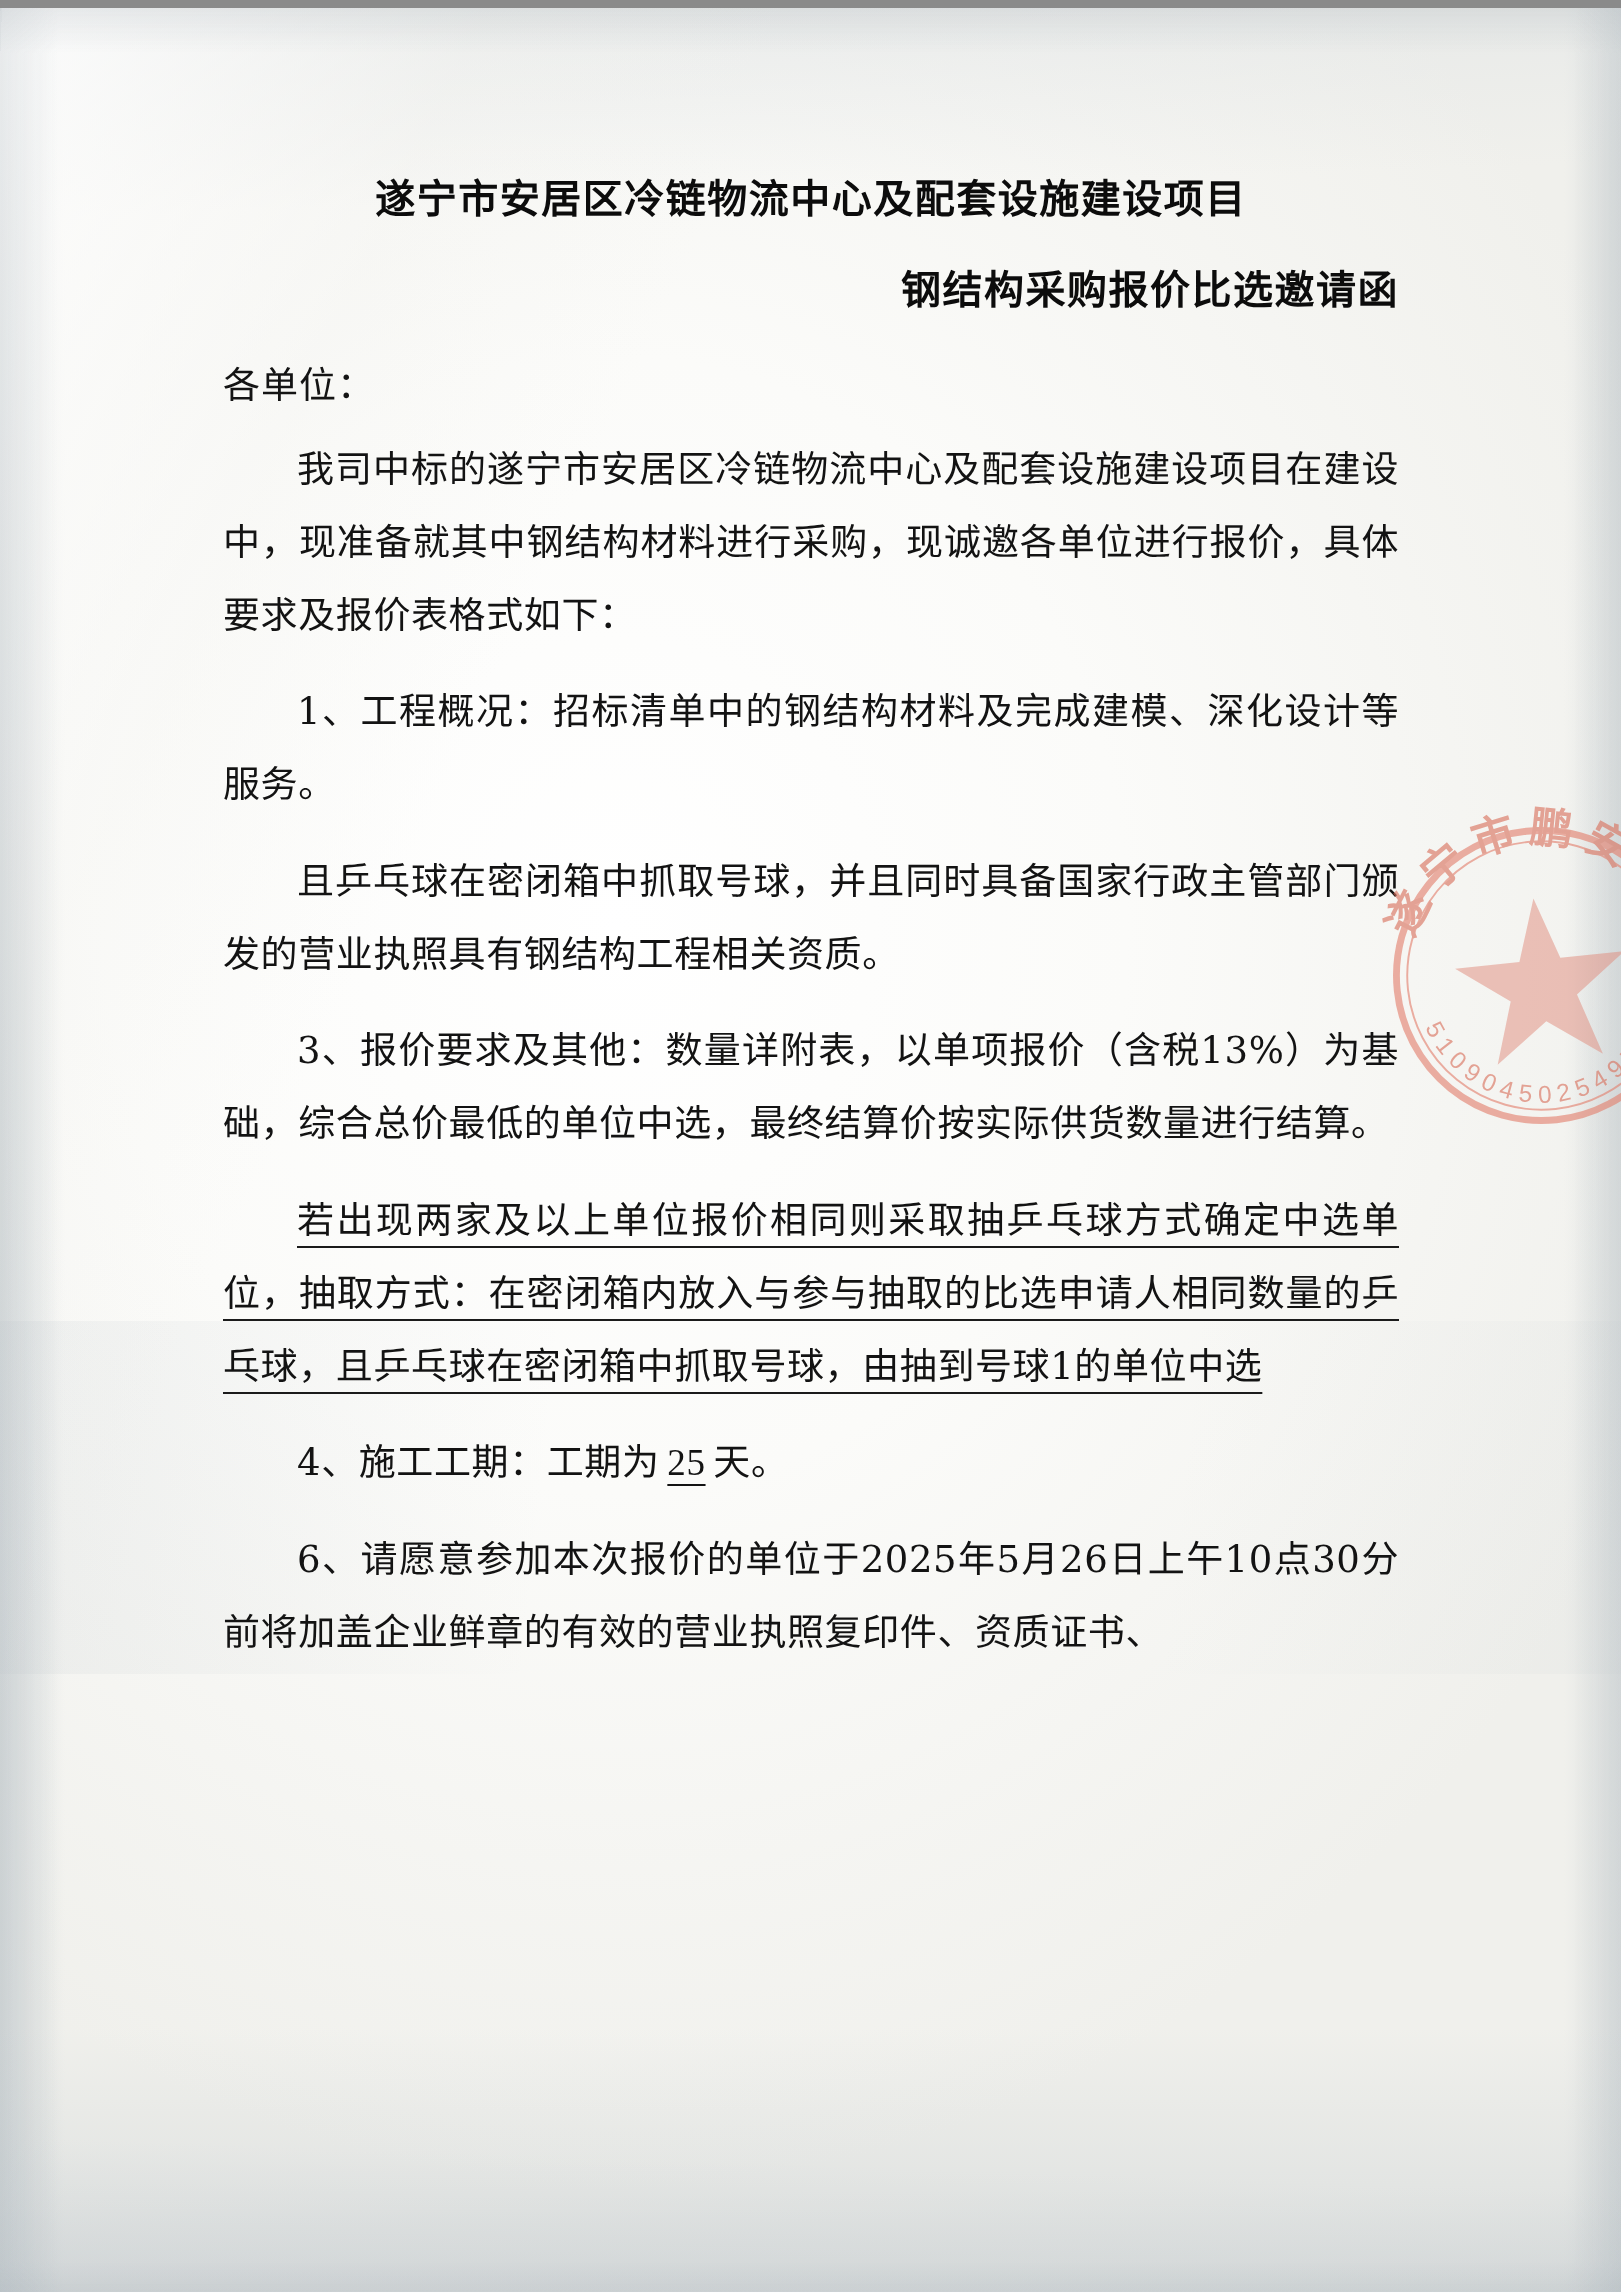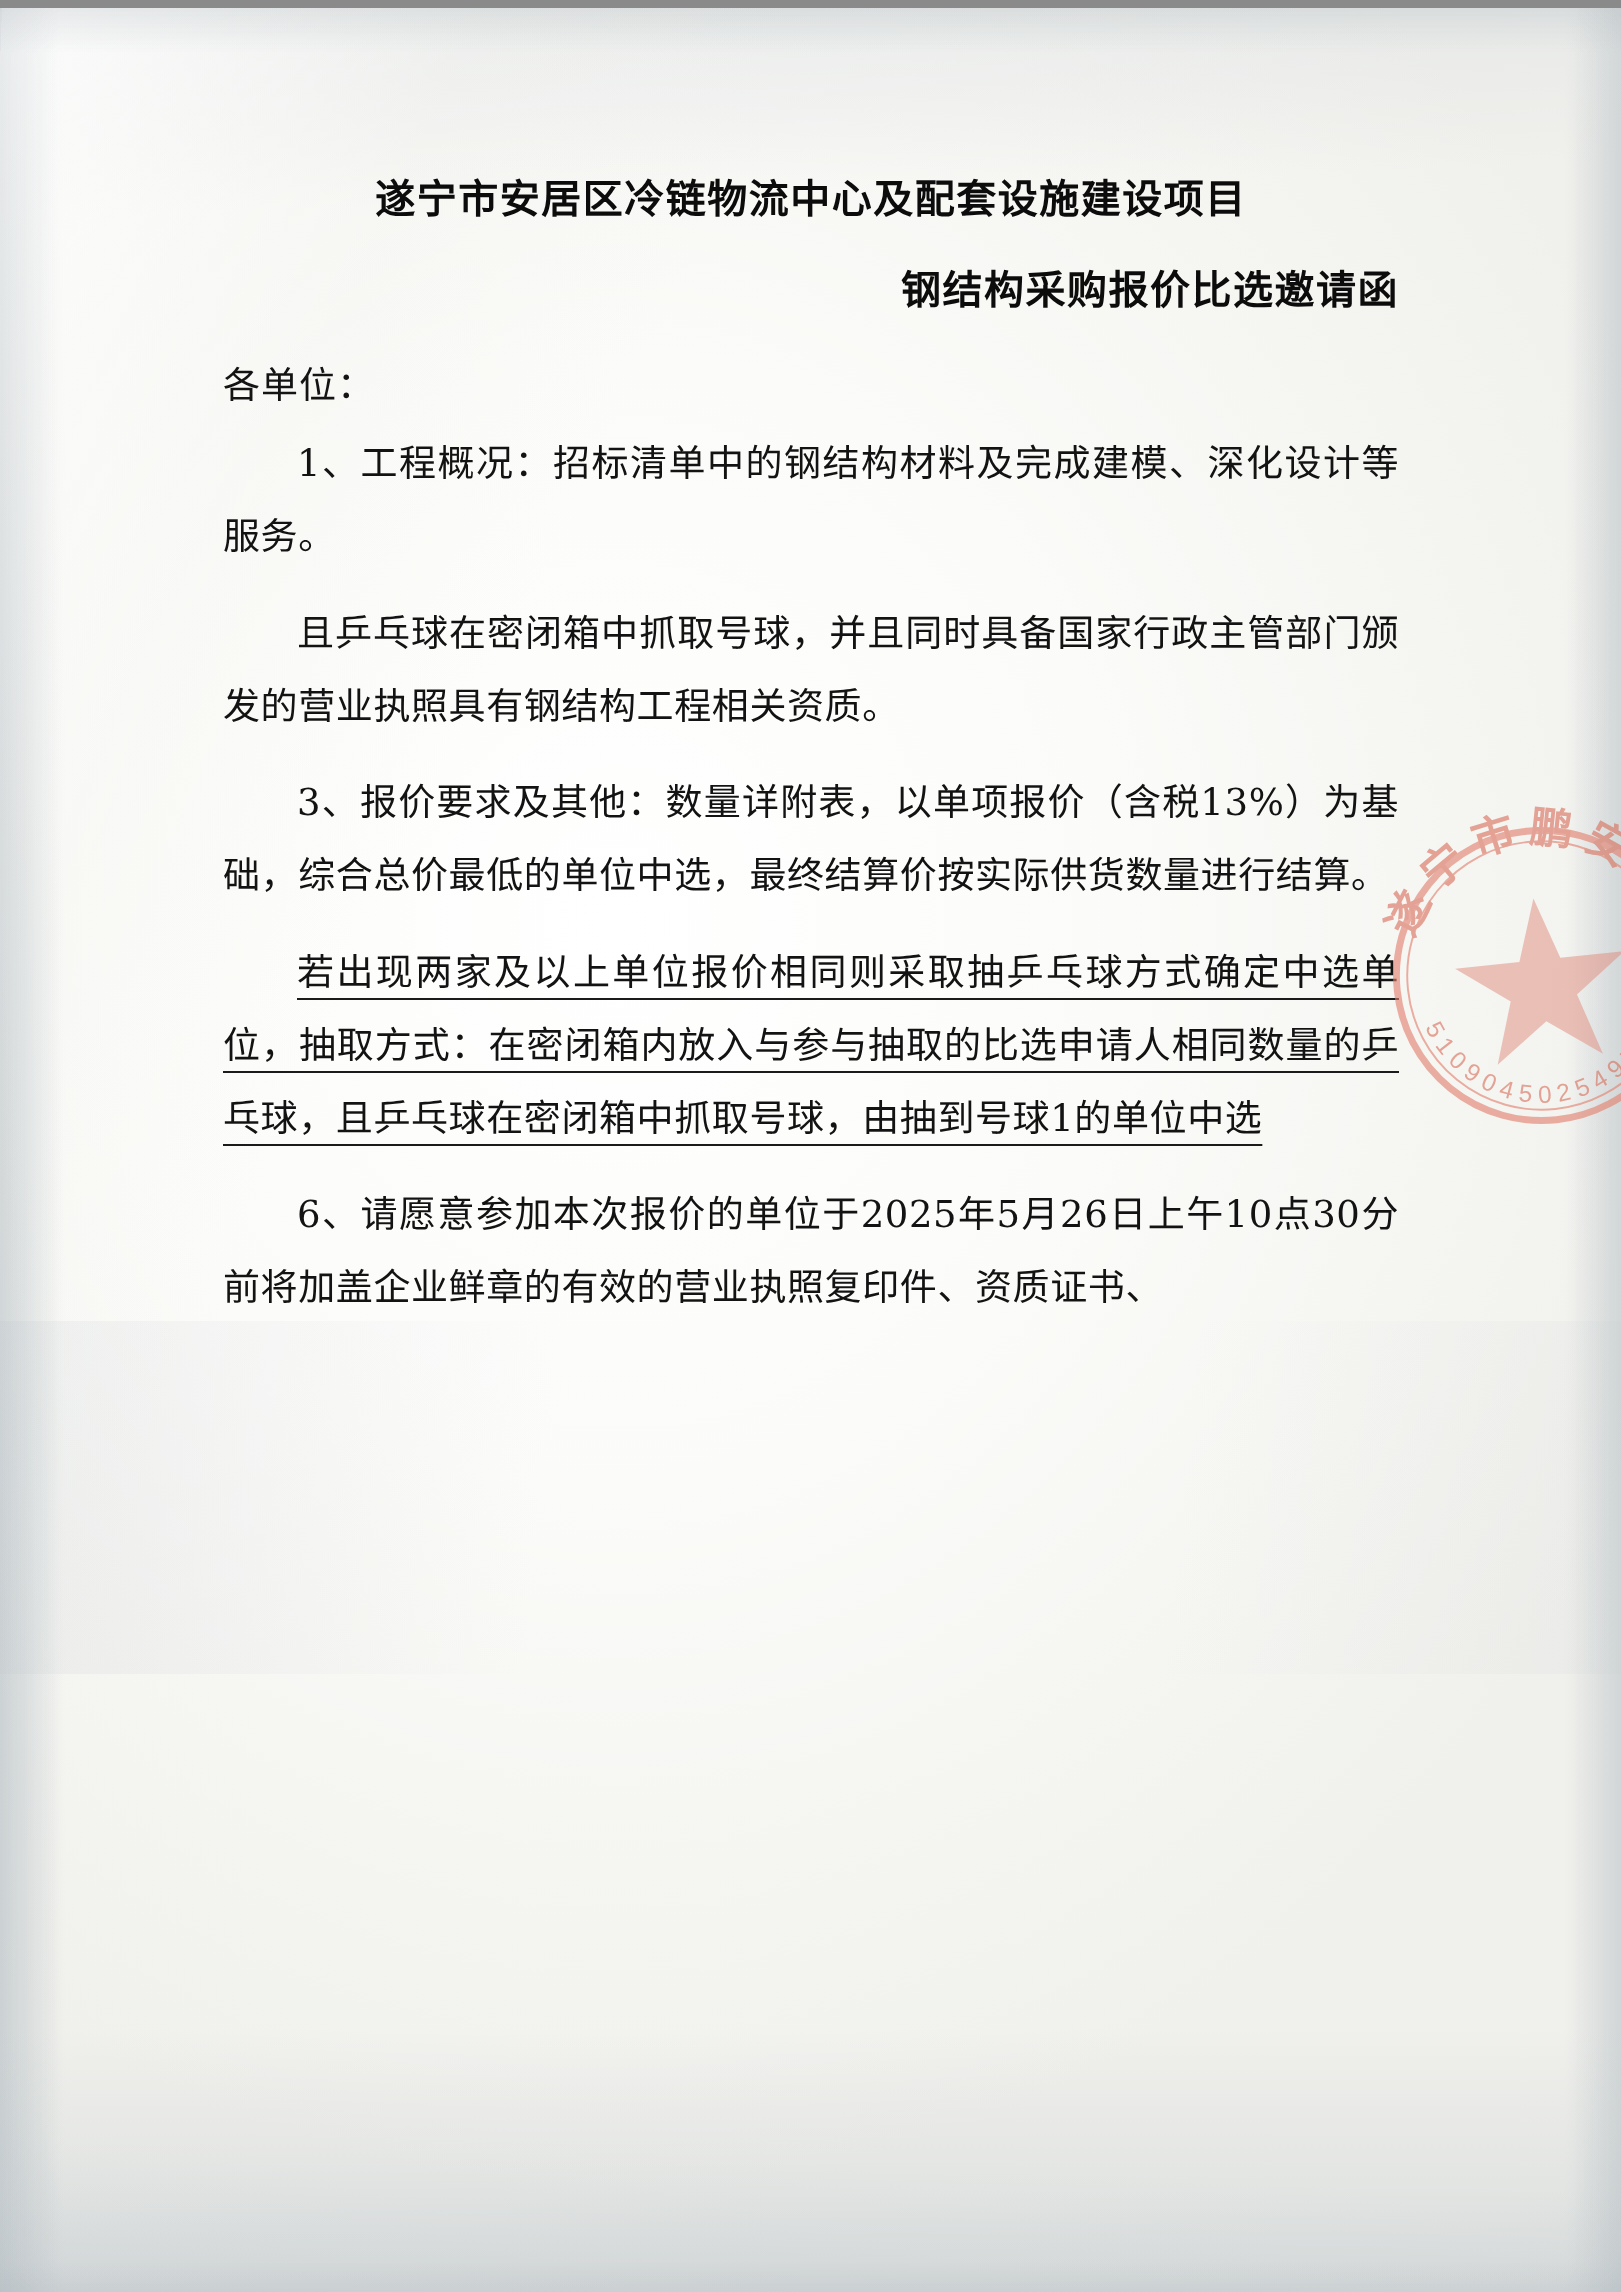--- a/index.html
+++ b/index.html
@@ -133,30 +133,34 @@
 
   <div class="doc-root">
     <div class="content">
 
       <div class="doc-title line1">遂宁市安居区冷链物流中心及配套设施建设项目</div>
 
       <div class="doc-title line2">钢结构采购报价比选邀请函</div>
 
       <div class="salutation">各单位：</div>
 
+      <p class="body-p gap">我司中标的遂宁市安居区冷链物流中心及配套设施建设项目在建设中，现准备就其中钢结构材料进行采购，现诚邀各单位进行报价，具体要求及报价表格式如下：</p>
 
       <p class="body-p">1、工程概况：招标清单中的钢结构材料及完成建模、深化设计等服务。</p>
 
 
       <p class="body-p">且乒乓球在密闭箱中抓取号球，并且同时具备国家行政主管部门颁发的营业执照具有钢结构工程相关资质。</p>
 
       <p class="body-p">3、报价要求及其他：数量详附表，以单项报价（含税13%）为基础，综合总价最低的单位中选，最终结算价按实际供货数量进行结算。</p>
 
       <p class="body-p underlined">若出现两家及以上单位报价相同则采取抽乒乓球方式确定中选单位，抽取方式：在密闭箱内放入与参与抽取的比选申请人相同数量的乒乓球，且乒乓球在密闭箱中抓取号球，由抽到号球1的单位中选</p>
 
+      <p class="body-p">
+        <span>4、施工工期：工期为</span><span class="ul-val">25</span><span>天。</span>
+      </p>
 
 
       <p class="body-p">6、请愿意参加本次报价的单位于2025年5月26日上午10点30分前将加盖企业鲜章的有效的营业执照复印件、资质证书、</p>
 
     </div>
   </div>
 
   <div class="seal">
     <svg width="343" height="343" viewBox="0 0 350 350" aria-hidden="true">
       <defs>

